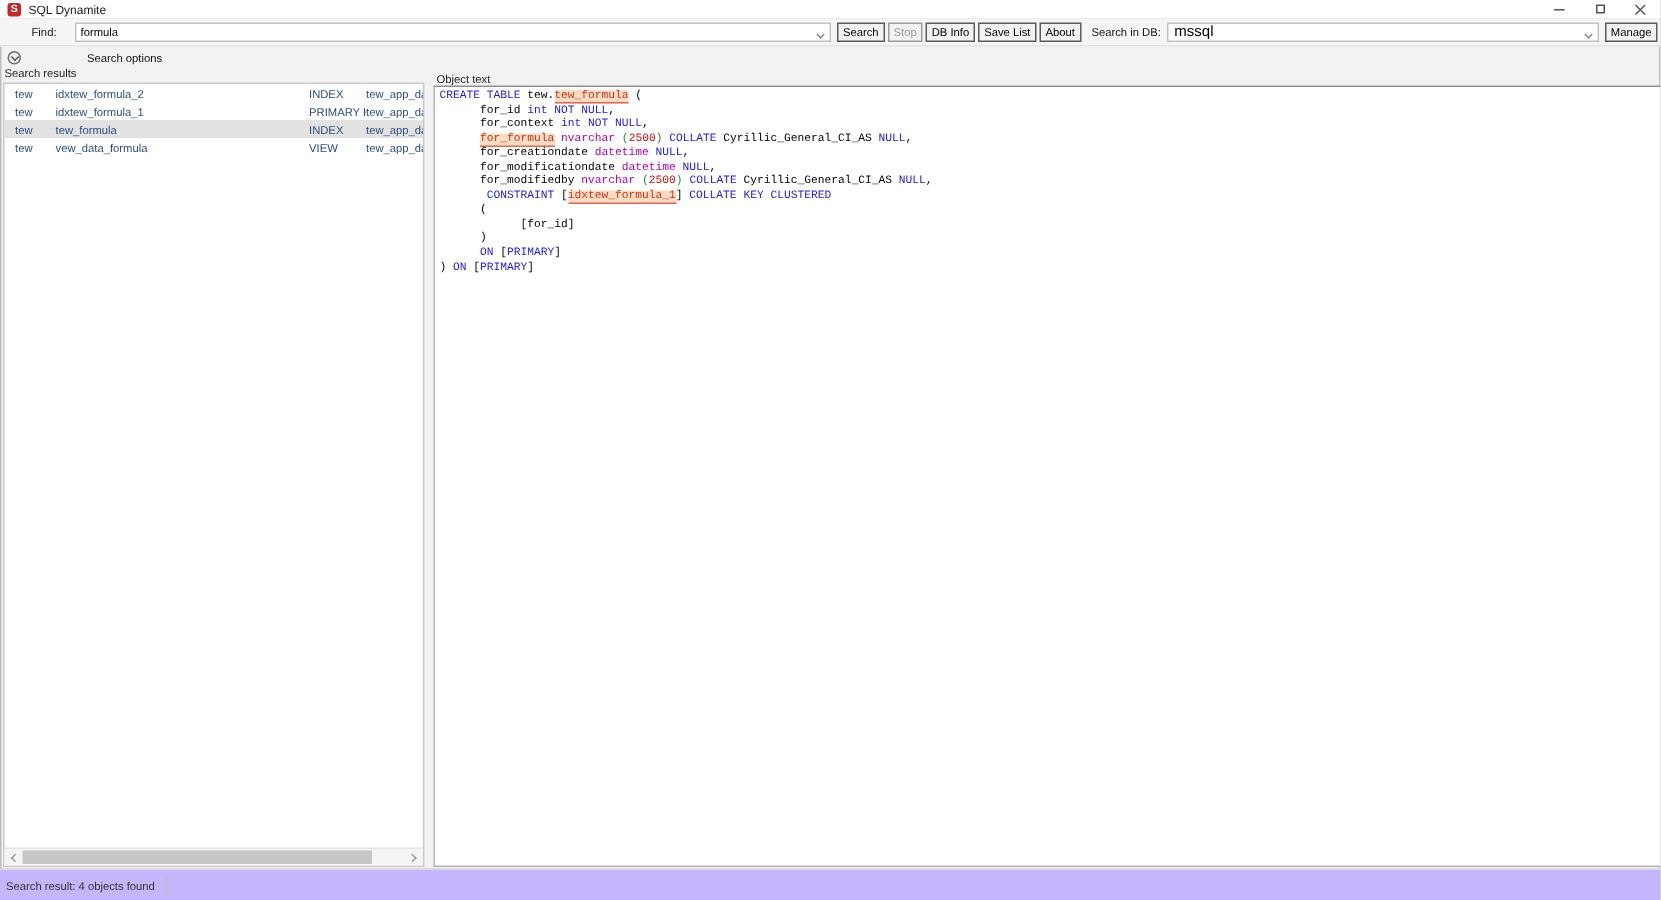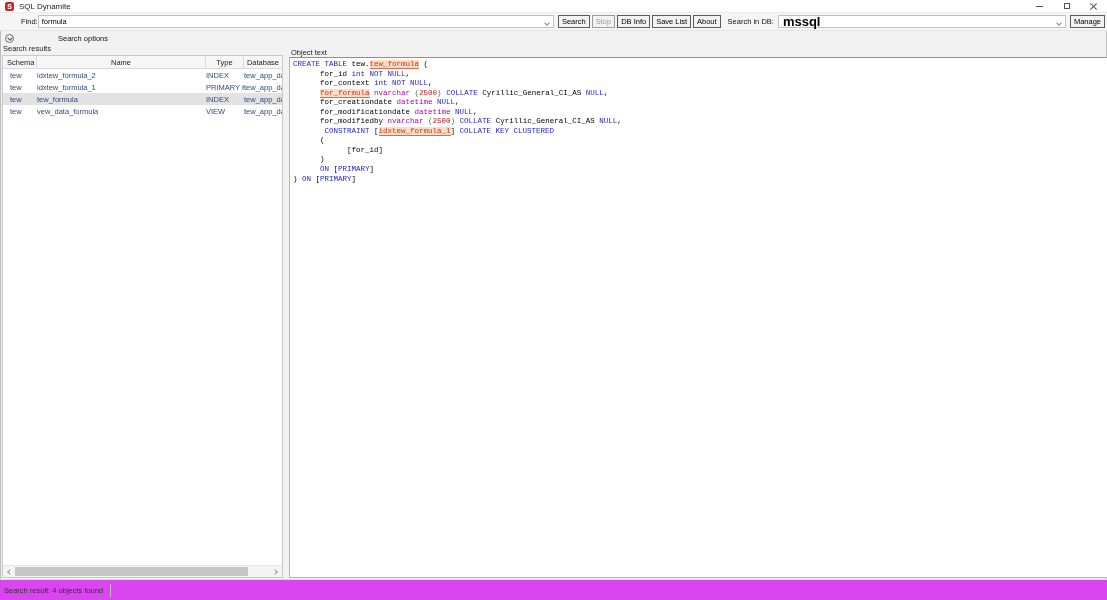--- a/index.html
+++ b/index.html
@@ -21,24 +21,24 @@
   .glyph-min { width:7px; height:1px; background:#555; }
   .glyph-max { width:6px; height:6px; border:1px solid #555; }
   .glyph-close { position:relative; width:7px; height:7px; }
   .glyph-close::before,.glyph-close::after { content:""; position:absolute; left:3px; top:-1px; width:1px; height:9px; background:#555; }
   .glyph-close::before { transform:rotate(45deg); }
   .glyph-close::after { transform:rotate(-45deg); }
 
   
   .toolbar { position:absolute; top:13px; left:0; right:0; height:18px; background:#f5f5f5; display:flex; align-items:center; padding:0 2px; border-bottom:1px solid #e3e3e3; }
   .lbl { font-size:7.5px; color:#111; white-space:nowrap; }
-  .find-label { margin:0 0 0 3px;padding-left:16px; }
+  .find-label { margin:0 12px 0 3px;padding-left:16px; }
   .combo { position:relative; height:13px; background:#fff; border:1px solid #c2c2c2; display:flex; align-items:center; }
   .combo input { border:none; outline:none; width:100%; height:100%; font-family:"Liberation Sans",sans-serif; font-size:7.5px; padding:0 12px 0 3px; background:transparent; }
-  .combo-text { font-size:13px; padding-left:4px;font-weight:bold; }
+  .combo-text { font-size:10px; padding-left:4px; }
   .combo-arrow { position:absolute; right:4px; top:5px; width:4px; height:4px; border-left:1px solid #888; border-bottom:1px solid #888; transform:rotate(-45deg); }
   .find-combo { flex:1; margin-right:4px; }
   .db-combo { width:288px; margin:0 4px 0 4px; }
   .tbtn { height:13px; font-family:"Liberation Sans",sans-serif; font-size:7.5px; background:#f2f2f2; border:1px solid #5c5c5c; margin-right:2px; padding:0 3px; color:#000; white-space:nowrap; }
   .tbtn.disabled { color:#9a9a9a; border-color:#9b9b9b; }
   .db-label { margin-left:5px; }
 
   
   .options-row { position:absolute; top:32px; left:0; right:0; height:12px; display:flex; align-items:center;gap:40px; }
   .expander-icon { position:relative; width:9px; height:9px; border:1px solid #6d6d6d; border-radius:50%; margin-left:5px; }
@@ -79,21 +79,21 @@
   .sql-box { position:absolute; top:57px; left:289px; width:917px; height:521px; background:#fff; border:1px solid #b5b5b5; border-top-color:#8f8f8f; padding:2px 0 0 3px; overflow:hidden; }
   .sql-line { font-family:"Liberation Mono", monospace; font-size:7.5px; line-height:9.55px; white-space:pre; }
   .tok-pl  { color:#000; }
   .tok-kw  { color:#1c1cd2; }
   .tok-ty  { color:#b000b0; }
   .tok-num { color:#c41414; }
   .tok-par { color:#2e8b2e; }
   .tok-hl  { color:#c03a1c; background:#fedcc4; border-bottom:1px solid #d96a5a; }
 
   
-  .statusbar { position:absolute; top:579px; left:0; right:0; height:21px; background:#d946ef; border-top:1px solid #dcdcdc; display:flex; align-items:center; }
+  .statusbar { position:absolute; top:579px; left:0; right:0; height:21px; background:#c4b5fd; border-top:1px solid #dcdcdc; display:flex; align-items:center; }
   .status-text { font-size:7.5px; color:#333; margin-left:4px; }
   .status-sep { width:1px; height:13px; background:#bdbdbd; margin-left:7px; }
 </style>
 </head>
 <body>
 
 <div class="titlebar">
   <div class="app-logo">S</div>
   <div class="title-text">SQL Dynamite</div>
   <div class="win-controls">
@@ -131,26 +131,20 @@
 </div>
 
 <div class="options-row">
   <div class="expander-icon"></div>
   <span class="options-label">Search options</span>
 </div>
 
 <div class="results-label">Search results</div>
 
 <div class="left-panel">
-  <div class="thead" id="table-head">
-      <div class="th c0">Schema</div>
-      <div class="th c1">Name</div>
-      <div class="th c2">Type</div>
-      <div class="th c3">Database</div>
-    </div>
   <div id="table-body">
       <div class="trow" style="color: rgb(47, 77, 124);">
         <div class="tcell c0">tew</div>
         <div class="tcell c1">idxtew_formula_2</div>
         <div class="tcell c2">INDEX</div>
         <div class="tcell c3">tew_app_dat</div>
       </div>
       <div class="trow" style="color: rgb(47, 77, 124);">
         <div class="tcell c0">tew</div>
         <div class="tcell c1">idxtew_formula_1</div>

